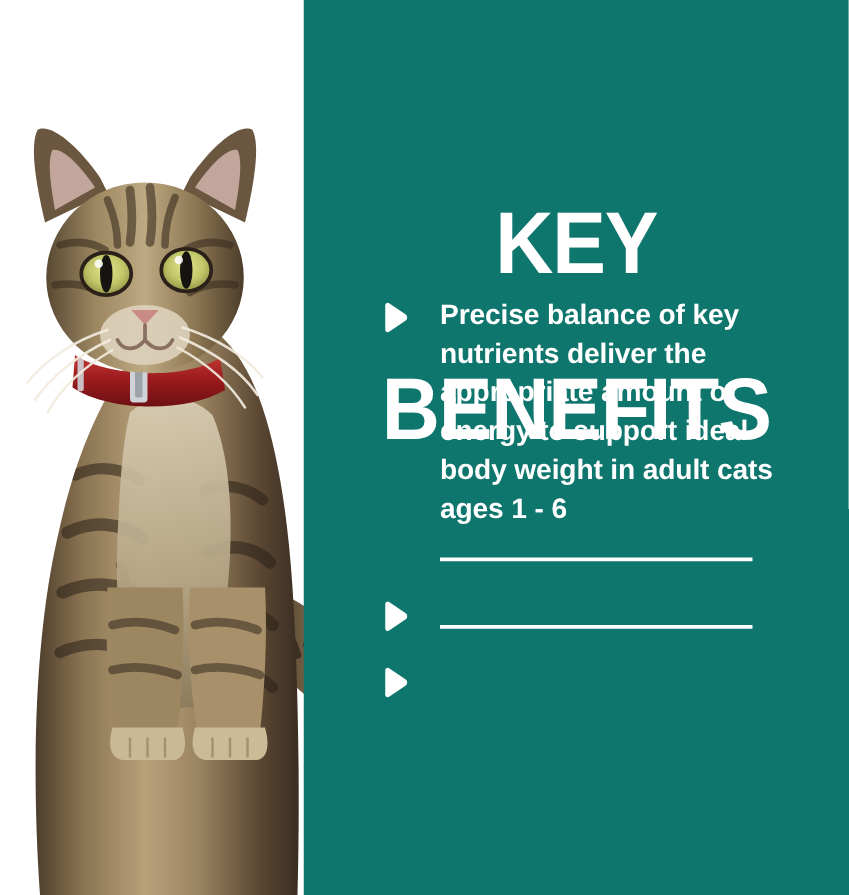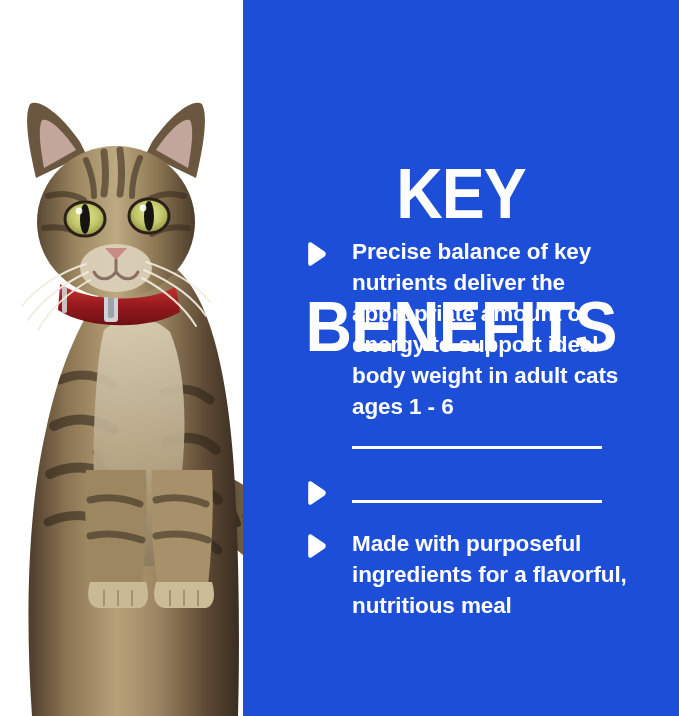--- a/index.html
+++ b/index.html
@@ -48,21 +48,21 @@
     left: 0;
     top: 0;
   }
 
   
   .benefits-panel {
     position: relative;
     width: 436px;
     height: 716px;
     flex: 0 0 436px;
-    background: #1d4ed8;
+    background: #0f766e;
     overflow: hidden;
   }
 
   .panel-title {
     position: absolute;
     left: 0;
     top: 48px;
     width: 436px;
     text-align: center;
     color: #ffffff;
@@ -323,18 +323,17 @@
       <div class="spacer-before-div-2"></div>
       <div class="benefit-divider"></div>
       <div class="spacer-after-div-2"></div>
 
       <div class="benefit-item">
         <span class="bullet-icon">
           <svg width="22" height="24" viewBox="0 0 22 24" xmlns="http://www.w3.org/2000/svg" aria-hidden="true">
             <path d="M3.2 2.3 C3.2 0.6 4.9 -0.3 6.3 0.6 L19.6 9.6 C21.1 10.6 21.1 13.4 19.6 14.4 L6.3 23.4 C4.9 24.3 3.2 23.4 3.2 21.7 Z" fill="#ffffff"></path>
           </svg>
         </span>
-        <div class="benefit-text">Made with purposeful ingredients for a flavorful, nutritious meal</div>
       </div>
 
     </div>
   </div>
 </div>
 
 </body></html>

